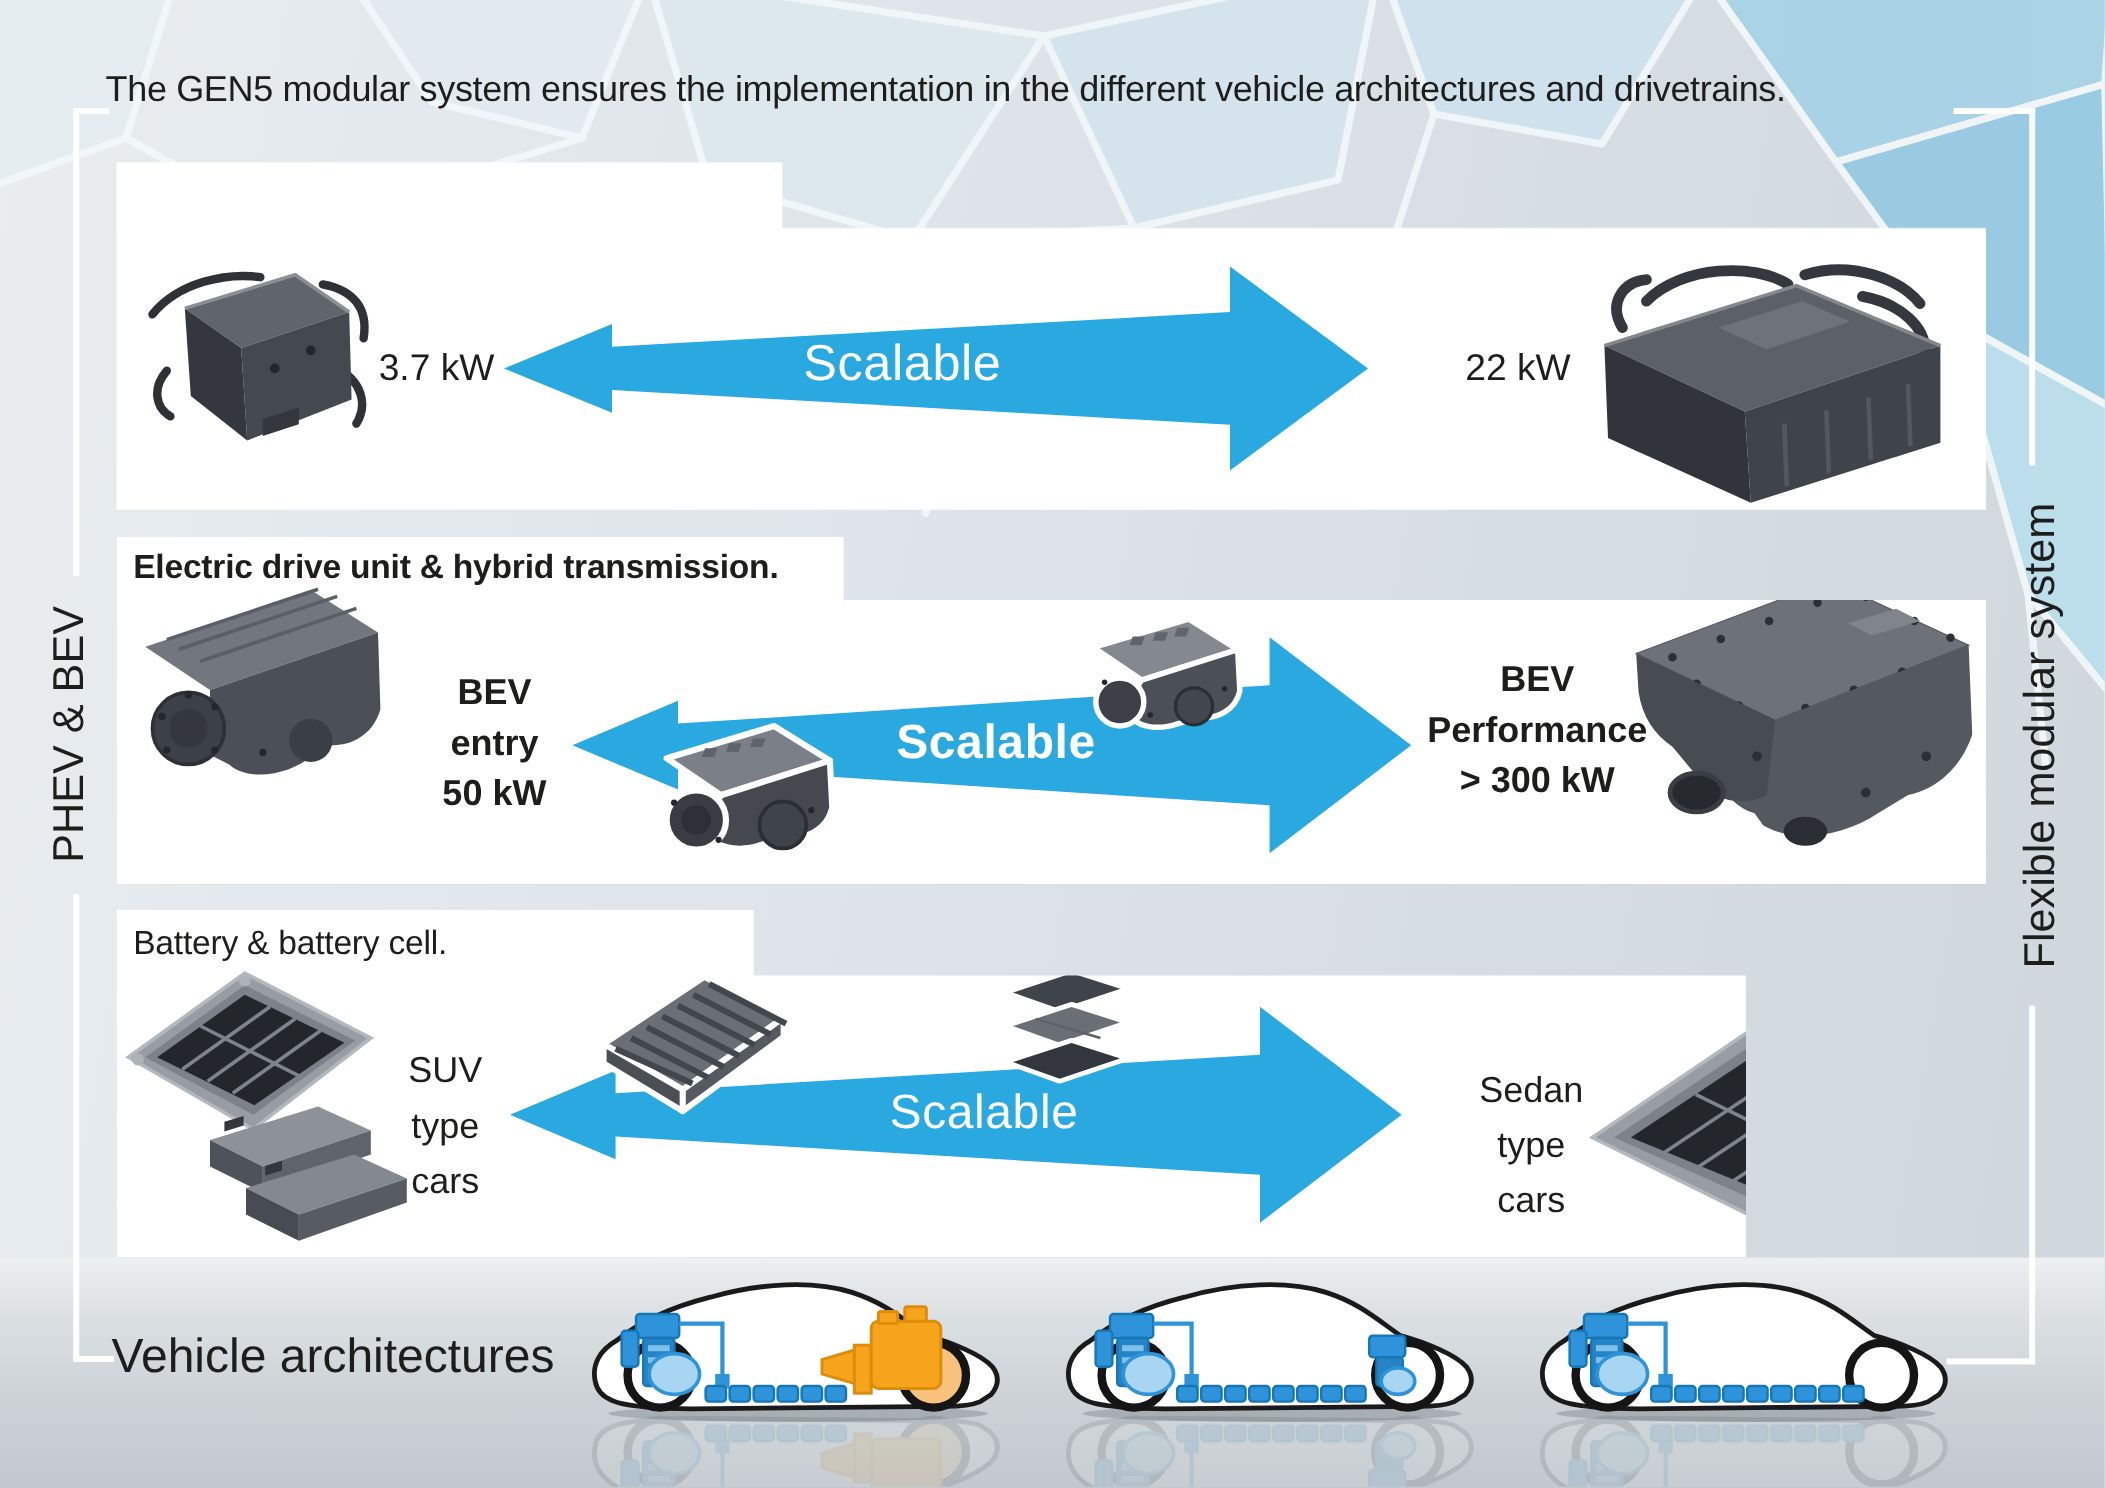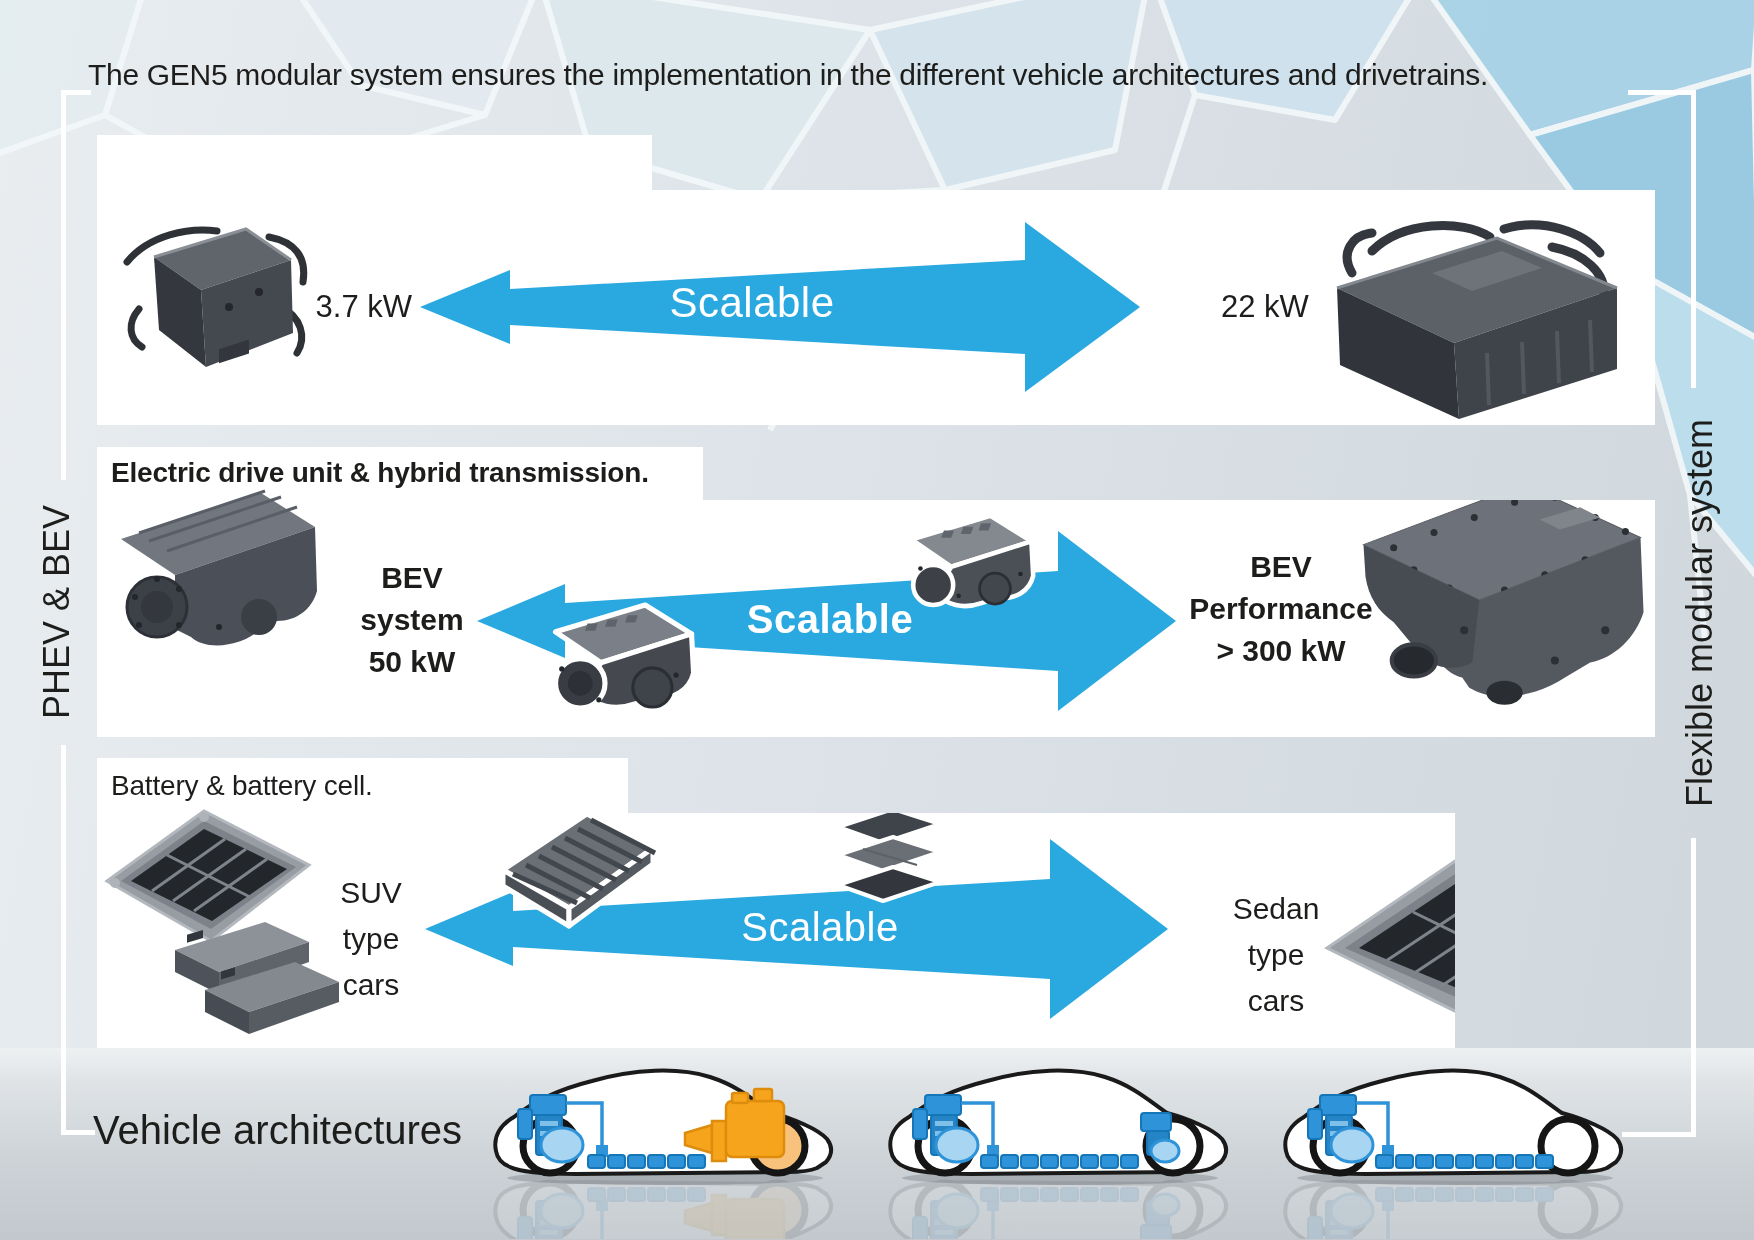--- a/index.html
+++ b/index.html
@@ -137,21 +137,21 @@
           <circle cx="70" cy="112" r="3"></circle>
           <circle cx="26" cy="120" r="3"></circle>
         <circle cx="70" cy="148" r="3"></circle>
           <circle cx="30" cy="148" r="3"></circle>
           <circle cx="110" cy="150" r="3"></circle>
       </g>
     </svg>
 
     <div class="lines3" style="left:230px;top:110px;width:170px;line-height:42px;">
       <div>BEV</div>
-      <div>system</div>
+      <div>entry</div>
       <div>50 kW</div>
     </div>
 
     <svg class="abs" width="170" height="125" viewBox="0 0 165 120" style="left:440px;top:145px">
       <g stroke="#ffffff" stroke-width="5" stroke-linejoin="round">
         <polygon points="18,38 105,12 150,40 62,68" fill="#7b8088"></polygon>
         <path d="M62,68 L150,40 L152,78 C148,95 132,104 115,102 L95,108 C75,115 55,110 50,98 L48,90 Z" fill="#45494f"></path>
         <circle cx="42" cy="88" r="24" fill="#393d43"></circle>
       </g>
       <g fill="#5f646c">

